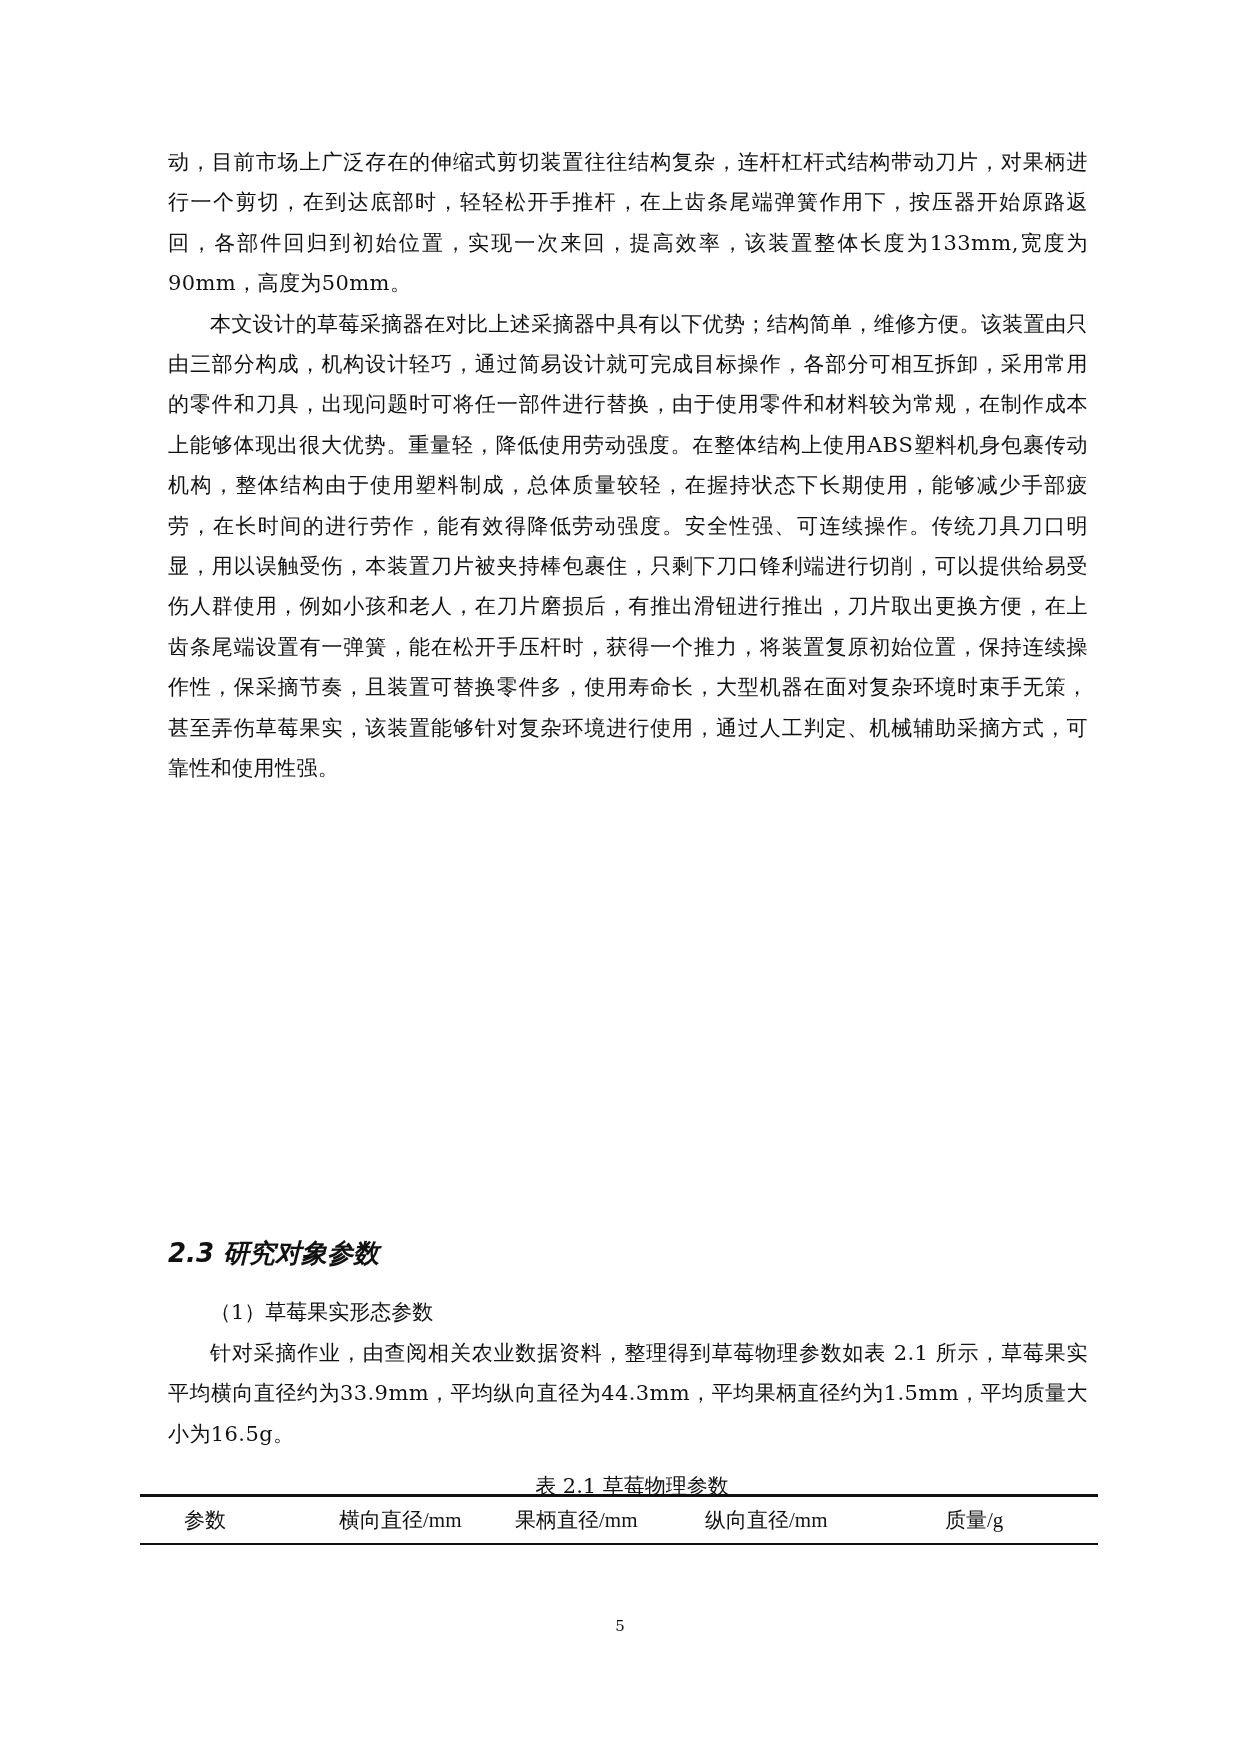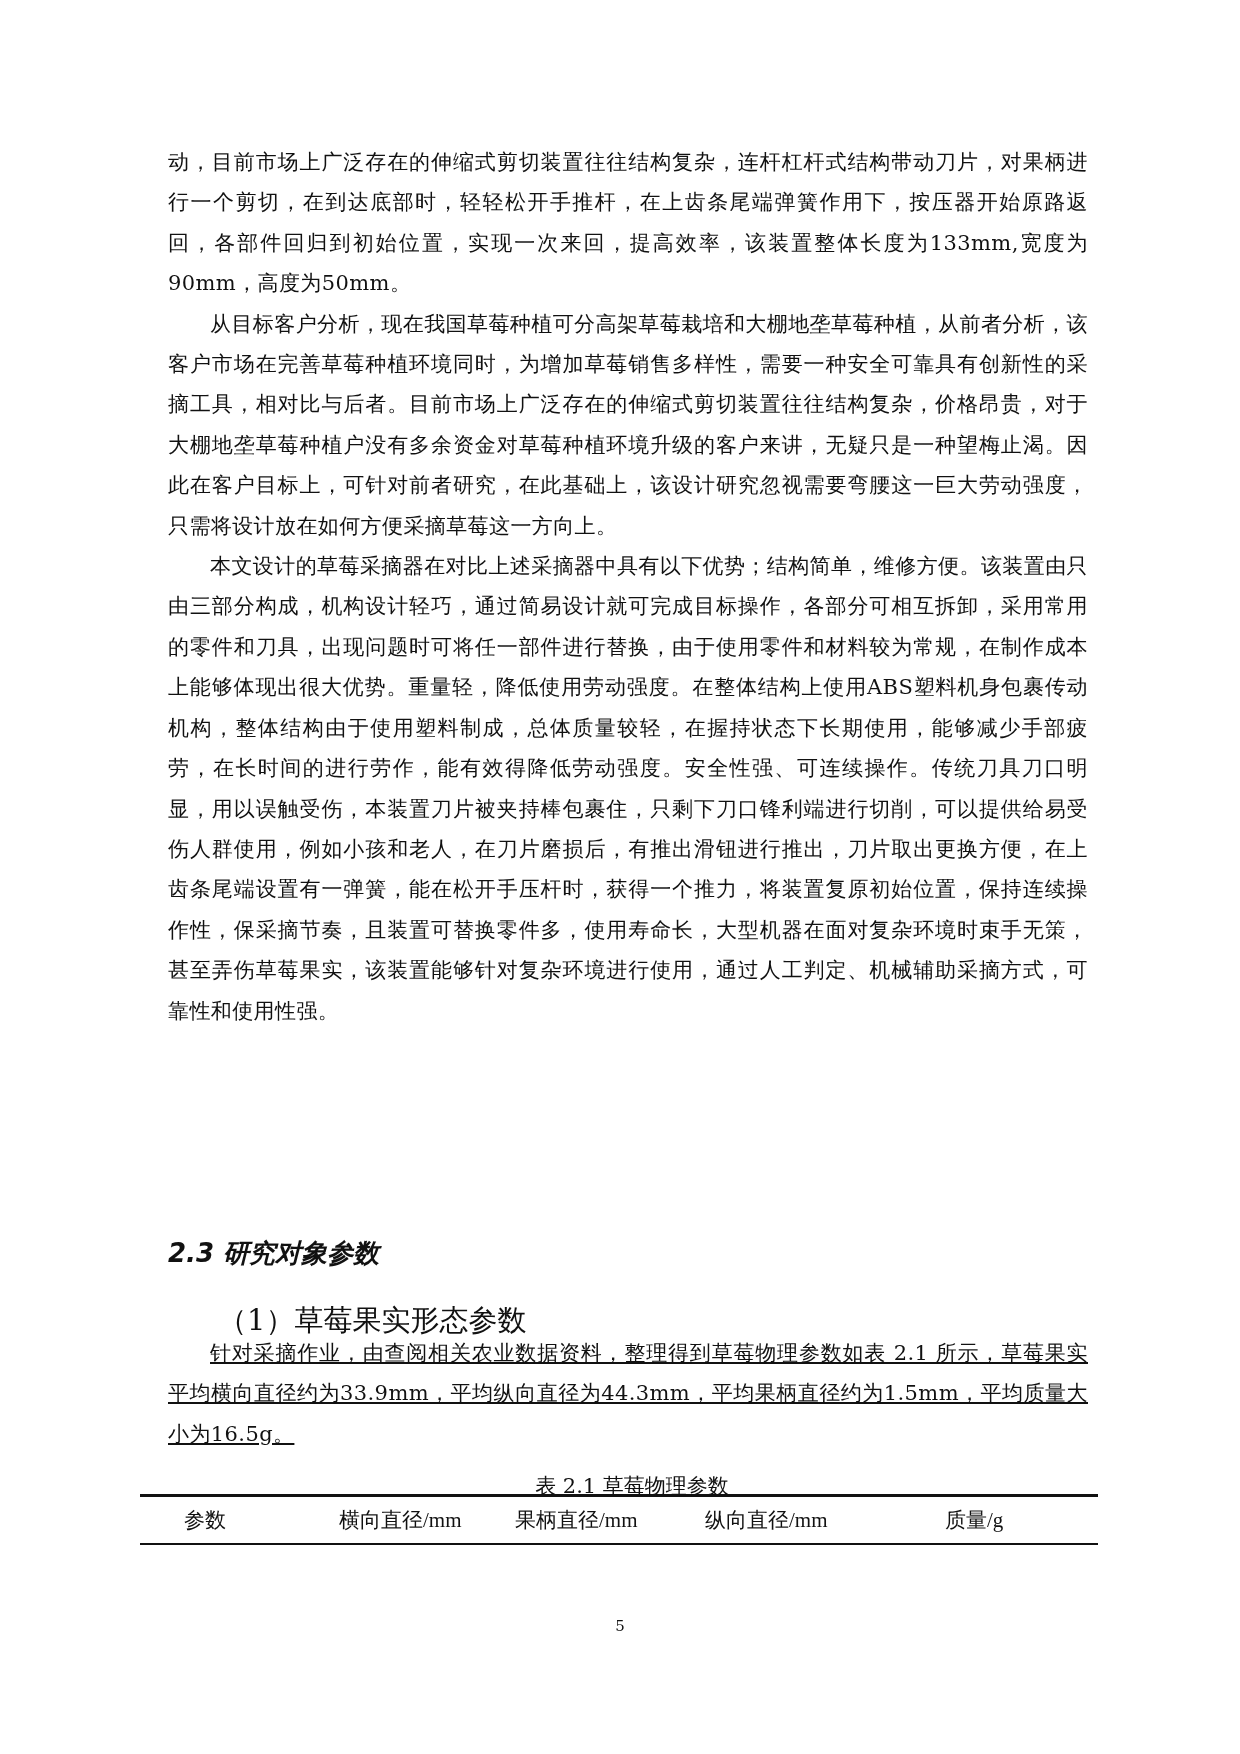--- a/index.html
+++ b/index.html
@@ -5,45 +5,44 @@
   html, body { margin: 0; padding: 0; background: #ffffff; }
   body { width: 1240px; height: 1754px; position: relative; overflow: hidden;
          font-family: "DejaVu Serif", "Liberation Serif", serif; color: #111; }
   .page { position: absolute; left: 0; top: 0; width: 1240px; height: 1754px; }
   .body-text { position: absolute; left: 168px; width: 920px; font-size: 21px;
                line-height: 40.4px; letter-spacing: 0.4px; }
   .para { margin: 0; text-align: justify; text-align-last: left; }
   .para.indent { text-indent: 42px; }
   .heading { position: absolute; left: 168px; top: 1236px; font-size: 26px; font-weight: bold;
              font-family: "DejaVu Sans", "Liberation Sans", sans-serif; letter-spacing: 0px; margin: 0; font-style: italic; }
-  .subhead { position: absolute; left: 210px; top: 1292px; font-size: 29px; line-height: 40px; margin: 8px; }
+  .subhead { position: absolute; left: 210px; top: 1292px; font-size: 21px; line-height: 40px; margin: 0; }
   .caption { position: absolute; left: 0; width: 1240px; top: 1454px; text-align: center;
              font-size: 21px; line-height: 40px; margin: 12px; }
   .table { position: absolute; left: 140px; width: 958px; top: 1494px; border-collapse: collapse; }
   .table th { font-weight: normal; font-size: 21px; height: 46px; padding: 0; text-align: left; }
   .table thead tr { border-top: 3px solid #111; border-bottom: 2.5px solid #111; font-family: Liberation Serif, serif; }
   .page-num { position: absolute; left: 0; width: 1240px; top: 1617px; text-align: center;
               font-size: 15px; margin: 0; }
 </style>
 </head>
 <body>
 
 <div class="page">
 
   <div class="body-text" style="top:142px;">
     <p class="para">动，目前市场上广泛存在的伸缩式剪切装置往往结构复杂，连杆杠杆式结构带动刀片，对果柄进行一个剪切，在到达底部时，轻轻松开手推杆，在上齿条尾端弹簧作用下，按压器开始原路返回，各部件回归到初始位置，实现一次来回，提高效率，该装置整体长度为133mm,宽度为90mm，高度为50mm。</p>
-    <p class="para indent">从目标客户分析，现在我国草莓种植可分高架草莓栽培和大棚地垄草莓种植，从前者分析，该客户市场在完善草莓种植环境同时，为增加草莓销售多样性，需要一种安全可靠具有创新性的采摘工具，相对比与后者。目前市场上广泛存在的伸缩式剪切装置往往结构复杂，价格昂贵，对于大棚地垄草莓种植户没有多余资金对草莓种植环境升级的客户来讲，无疑只是一种望梅止渴。因此在客户目标上，可针对前者研究，在此基础上，该设计研究忽视需要弯腰这一巨大劳动强度，只需将设计放在如何方便采摘草莓这一方向上。</p>
     <p class="para indent">本文设计的草莓采摘器在对比上述采摘器中具有以下优势；结构简单，维修方便。该装置由只由三部分构成，机构设计轻巧，通过简易设计就可完成目标操作，各部分可相互拆卸，采用常用的零件和刀具，出现问题时可将任一部件进行替换，由于使用零件和材料较为常规，在制作成本上能够体现出很大优势。重量轻，降低使用劳动强度。在整体结构上使用ABS塑料机身包裹传动机构，整体结构由于使用塑料制成，总体质量较轻，在握持状态下长期使用，能够减少手部疲劳，在长时间的进行劳作，能有效得降低劳动强度。安全性强、可连续操作。传统刀具刀口明显，用以误触受伤，本装置刀片被夹持棒包裹住，只剩下刀口锋利端进行切削，可以提供给易受伤人群使用，例如小孩和老人，在刀片磨损后，有推出滑钮进行推出，刀片取出更换方便，在上齿条尾端设置有一弹簧，能在松开手压杆时，获得一个推力，将装置复原初始位置，保持连续操作性，保采摘节奏，且装置可替换零件多，使用寿命长，大型机器在面对复杂环境时束手无策，甚至弄伤草莓果实，该装置能够针对复杂环境进行使用，通过人工判定、机械辅助采摘方式，可靠性和使用性强。</p>
   </div>
 
   <h2 class="heading">2.3 研究对象参数</h2>
 
   <p class="subhead">（1）草莓果实形态参数</p>
 
-  <div class="body-text" style="top:1333px;text-decoration:underline;">
+  <div class="body-text" style="top:1333px;">
     <p class="para indent">针对采摘作业，由查阅相关农业数据资料，整理得到草莓物理参数如表 2.1 所示，草莓果实平均横向直径约为33.9mm，平均纵向直径为44.3mm，平均果柄直径约为1.5mm，平均质量大小为16.5g。</p>
   </div>
 
   <p class="caption">表 2.1  草莓物理参数</p>
 
   <table class="table">
     <thead>
       <tr>
         <th style="width:155px; padding-left:44px;">参数</th>
         <th style="width:176px;">横向直径/mm</th>

